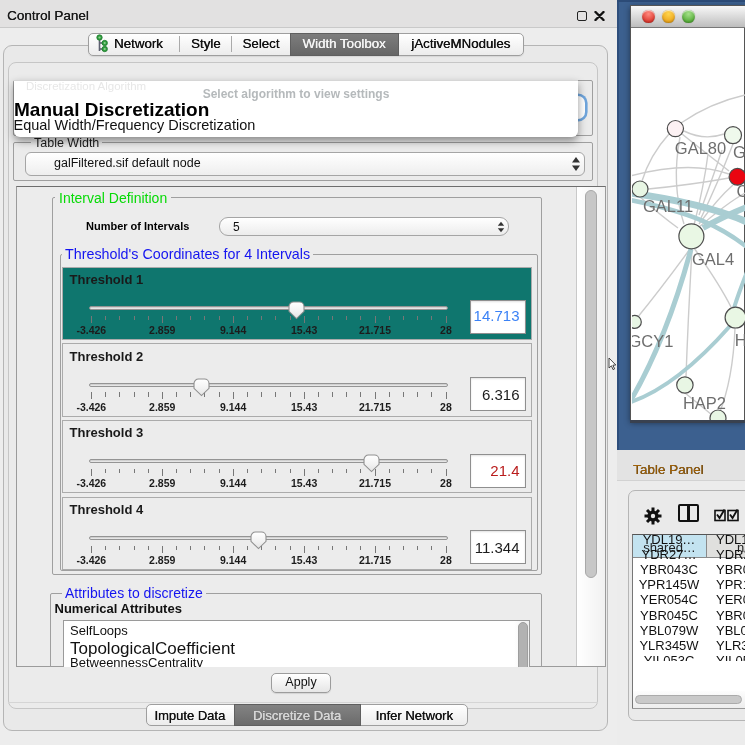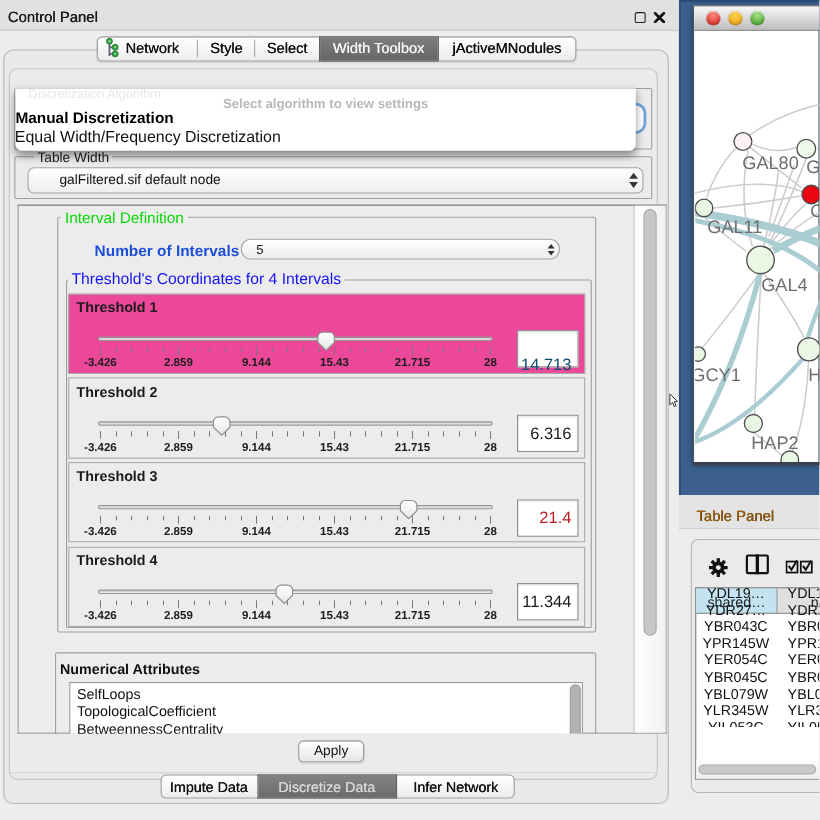--- a/index.html
+++ b/index.html
@@ -161,31 +161,31 @@
 <div class="abs" style="left:242.4px;top:36px;font-size:13.3px;color:#111;text-shadow:0.35px 0 0 #111">Select</div>
 <div class="abs" style="left:302.4px;top:36px;font-size:13.3px;color:#f4f4f4;text-shadow:0.35px 0 0 #f4f4f4">Width Toolbox</div>
 <div class="abs" style="left:411.2px;top:36px;font-size:13.3px;color:#111;text-shadow:0.35px 0 0 #111">jActiveMNodules</div>
 
 <div class="abs" style="left:16px;top:185.5px;width:590px;height:481.5px;border:1px solid #9b9b9b;border-top:1.5px solid #6e6e6e;background:#ececec"></div>
 <div class="abs" style="left:576px;top:187px;width:29px;height:478.5px;background:linear-gradient(90deg,#ffffff,#f1f1f1);border-left:1px solid #c9c9c9"></div>
 <div class="abs" style="left:585px;top:190px;width:11.5px;height:388px;background:#c7c7c7;border:1px solid #a8a8a8;border-radius:7px"></div>
 
 <div class="abs" style="left:51.5px;top:196.5px;width:490.2px;height:378.5px;border:1px solid #9f9f9f;border-radius:2px"></div>
 <div class="abs" style="left:55px;top:189.5px;background:#ececec;padding:0 4px;font-size:14px;color:#06da06">Interval Definition</div>
-<div class="abs" style="left:86px;top:219.5px;font-size:14px;font-weight:bold;color:#1d4ed8">Number of Intervals</div>
+<div class="abs" style="left:86px;top:219.5px;font-size:11px;font-weight:bold;color:#000000">Number of Intervals</div>
 <div class="abs" style="left:219px;top:217px;width:290px;height:19px;border:1px solid #a5a5a5;border-radius:9px;background:linear-gradient(#ffffff,#ececec)"></div>
 <div class="abs" style="left:233px;top:219.5px;font-size:12px;color:#111">5</div>
 <svg class="abs" style="left:497px;top:220.5px" width="8" height="12" viewBox="0 0 10 13">
     <path d="M5,0 L9,5 H1 Z" fill="#333"></path>
     <path d="M5,13 L1,8 H9 Z" fill="#333"></path>
   </svg>
 
 <div class="abs" style="left:60px;top:254px;width:477.5px;height:317px;border:1px solid #9f9f9f;border-radius:2px"></div>
 <div class="abs" style="left:62px;top:246px;background:#ececec;padding:0 3px;font-size:14.3px;color:#1414f0">Threshold's Coordinates for 4 Intervals</div>
-<div style="position:absolute;left:61.5px;top:266.5px;width:470.5px;height:73.6px;border:1px solid #ababab;background:#ec4899;box-sizing:border-box">
+<div style="position:absolute;left:61.5px;top:266.5px;width:470.5px;height:73.6px;border:1px solid #ababab;background:#0f766e;box-sizing:border-box">
     <div style="position:absolute;left:7px;top:4.5px;font-size:13px;font-weight:bold;color:#1a1a1a">Threshold 1</div>
     <div style="position:absolute;left:26.8px;top:38.5px;width:358.6px;height:4px;border:1px solid #949494;border-radius:3px;background:linear-gradient(#c6c6c6,#f0f0f0)"></div>
     <div style="position:absolute;left:28.8px;top:48px;width:355.6px;height:4.5px;background:repeating-linear-gradient(90deg,#777 0,#777 1px,transparent 1px,transparent 14.184px)"></div>
     <div style="position:absolute;left:28.8px;top:48px;width:355.6px;height:7px;background:repeating-linear-gradient(90deg,#777 0,#777 1px,transparent 1px,transparent 70.92px)"></div>
     <span style="position:absolute;left:28.8px;top:56.5px;transform:translateX(-50%);font-size:10.5px;font-weight:bold;color:#1c1c1c;white-space:nowrap">-3.426</span>
     <span style="position:absolute;left:99.7px;top:56.5px;transform:translateX(-50%);font-size:10.5px;font-weight:bold;color:#1c1c1c;white-space:nowrap">2.859</span>
     <span style="position:absolute;left:170.6px;top:56.5px;transform:translateX(-50%);font-size:10.5px;font-weight:bold;color:#1c1c1c;white-space:nowrap">9.144</span>
     <span style="position:absolute;left:241.6px;top:56.5px;transform:translateX(-50%);font-size:10.5px;font-weight:bold;color:#1c1c1c;white-space:nowrap">15.43</span>
     <span style="position:absolute;left:312.5px;top:56.5px;transform:translateX(-50%);font-size:10.5px;font-weight:bold;color:#1c1c1c;white-space:nowrap">21.715</span>
     <span style="position:absolute;left:383.4px;top:56.5px;transform:translateX(-50%);font-size:10.5px;font-weight:bold;color:#1c1c1c;white-space:nowrap">28</span>
@@ -194,21 +194,21 @@
         <linearGradient id="th2334" x1="0" y1="0" x2="0" y2="1">
           <stop offset="0" stop-color="#ffffff"></stop>
           <stop offset="0.55" stop-color="#f2f2f2"></stop>
           <stop offset="1" stop-color="#e4e4e4"></stop>
         </linearGradient>
       </defs>
 <path d="M1,5.5 a4.5,4.5 0 0 1 4.5,-4.5 h6 a4.5,4.5 0 0 1 4.5,4.5 v4.8 L8.5,17.6 L1,10.3 z" fill="url(#th2334)" stroke="#8f8f8f" stroke-width="1.1"></path>
     </svg>
   </div>
 <div style="position:absolute;left:470px;top:300.3px;width:56px;height:34px;border:1px solid #8f8f8f;background:#fff;box-sizing:border-box;box-shadow:inset 0 1px 2px rgba(0,0,0,0.12)">
-    <div style="position:absolute;right:5.5px;top:22px;font-size:15px;color:#0c4a6e">14.713</div>
+    <div style="position:absolute;right:5.5px;top:6px;font-size:15px;color:#3b82f6">14.713</div>
   </div>
 <div style="position:absolute;left:61.5px;top:343.2px;width:470.5px;height:73.6px;border:1px solid #ababab;background:#ececec;box-sizing:border-box">
     <div style="position:absolute;left:7px;top:4.5px;font-size:13px;font-weight:bold;color:#1a1a1a">Threshold 2</div>
     <div style="position:absolute;left:26.8px;top:38.5px;width:358.6px;height:4px;border:1px solid #949494;border-radius:3px;background:linear-gradient(#c6c6c6,#f0f0f0)"></div>
     <div style="position:absolute;left:28.8px;top:48px;width:355.6px;height:4.5px;background:repeating-linear-gradient(90deg,#777 0,#777 1px,transparent 1px,transparent 14.184px)"></div>
     <div style="position:absolute;left:28.8px;top:48px;width:355.6px;height:7px;background:repeating-linear-gradient(90deg,#777 0,#777 1px,transparent 1px,transparent 70.92px)"></div>
     <span style="position:absolute;left:28.8px;top:56.5px;transform:translateX(-50%);font-size:10.5px;font-weight:bold;color:#1c1c1c;white-space:nowrap">-3.426</span>
     <span style="position:absolute;left:99.7px;top:56.5px;transform:translateX(-50%);font-size:10.5px;font-weight:bold;color:#1c1c1c;white-space:nowrap">2.859</span>
     <span style="position:absolute;left:170.6px;top:56.5px;transform:translateX(-50%);font-size:10.5px;font-weight:bold;color:#1c1c1c;white-space:nowrap">9.144</span>
     <span style="position:absolute;left:241.6px;top:56.5px;transform:translateX(-50%);font-size:10.5px;font-weight:bold;color:#1c1c1c;white-space:nowrap">15.43</span>
@@ -274,24 +274,25 @@
       </defs>
 <path d="M1,5.5 a4.5,4.5 0 0 1 4.5,-4.5 h6 a4.5,4.5 0 0 1 4.5,4.5 v4.8 L8.5,17.6 L1,10.3 z" fill="url(#th1954)" stroke="#8f8f8f" stroke-width="1.1"></path>
     </svg>
   </div>
 <div style="position:absolute;left:470px;top:530.4px;width:56px;height:34px;border:1px solid #8f8f8f;background:#fff;box-sizing:border-box;box-shadow:inset 0 1px 2px rgba(0,0,0,0.12)">
     <div style="position:absolute;right:5.5px;top:7.5px;font-size:15px;color:#1c1c1c">11.344</div>
   </div>
 
 <div class="abs" style="left:16px;top:580px;width:580px;height:86.5px;overflow:hidden">
   <div class="abs" style="left:33.5px;top:12.5px;width:492px;height:100px;border:1px solid #9f9f9f;border-radius:2px"></div>
+  <div class="abs" style="left:46px;top:4.5px;background:#ececec;padding:0 3px;font-size:14px;color:#1414f0">Attributes to discretize</div>
   <div class="abs" style="left:38.5px;top:20.5px;font-size:13px;font-weight:bold;color:#111">Numerical Attributes</div>
   <div class="abs" style="left:46.5px;top:40px;width:467.5px;height:60px;border:1px solid #9a9a9a;background:#fff"></div>
   <div class="abs" style="left:54px;top:43px;font-size:13px;color:#111">SelfLoops</div>
-  <div class="abs" style="left:54px;top:59px;font-size:13px;color:#111">TopologicalCoefficient</div>
+  <div class="abs" style="left:54px;top:59px;font-size:17px;color:#111">TopologicalCoefficient</div>
   <div class="abs" style="left:54px;top:75px;font-size:13px;color:#111">BetweennessCentrality</div>
   <div class="abs" style="left:498px;top:41px;width:15px;height:58px;background:linear-gradient(90deg,#fff,#f0f0f0)"></div>
   <div class="abs" style="left:501.5px;top:42px;width:10px;height:70px;background:#b2b2b2;border:1px solid #9e9e9e;border-radius:6px"></div>
 </div>
 
 <div class="abs" style="left:271px;top:672.5px;width:60px;height:20.5px;border:1px solid #9c9c9c;border-radius:5px;background:linear-gradient(#ffffff,#e6e6e6);box-shadow:0 1px 1px rgba(0,0,0,.1)"></div>
 <div class="abs" style="left:271px;top:675px;width:60px;text-align:center;font-size:12.5px;color:#111">Apply</div>
 <div class="abs" style="left:8px;top:701.5px;width:589.5px;height:1px;background:#d5d5d5"></div>
 
 <div class="abs" style="left:146px;top:703.7px;width:322px;height:22.8px;border:1px solid #9e9e9e;border-radius:5px;background:linear-gradient(#ffffff,#ececec)"></div>
@@ -308,17 +309,17 @@
 <div class="abs" style="left:25px;top:152px;width:560px;height:24px;border:1px solid #a5a5a5;border-radius:6px;background:linear-gradient(#ffffff,#eeeeee)"></div>
 <div class="abs" style="left:54px;top:156px;font-size:12.5px;color:#111">galFiltered.sif default node</div>
 <svg class="abs" style="left:571px;top:157px" width="10" height="14" viewBox="0 0 10 14">
     <path d="M5,0 L9,5.5 H1 Z" fill="#333"></path>
     <path d="M5,14 L1,8.5 H9 Z" fill="#333"></path>
   </svg>
 
 <div class="abs" style="left:14px;top:80px;width:564px;height:56.5px;background:#fff;border-radius:0 0 6px 6px;border-top:1px solid #d6d6d6;box-shadow:0 4px 8px rgba(0,0,0,.42)"></div>
 <div class="abs" style="left:26px;top:79.5px;font-size:11.5px;color:#e7e7e7">Discretization Algorithm</div>
 <div class="abs" style="left:14px;top:86.5px;width:564px;text-align:center;font-size:12px;font-weight:bold;color:#b5b9bb">Select algorithm to view settings</div>
-<div class="abs" style="left:14px;top:99px;font-size:14px;font-weight:bold;color:#000">Manual Discretization</div>
+<div class="abs" style="left:14px;top:99px;font-size:19px;font-weight:bold;color:#000">Manual Discretization</div>
 <div class="abs" style="left:13.5px;top:116.5px;font-size:14.5px;color:#111">Equal Width/Frequency Discretization</div>
 
 <svg style="position:absolute;left:608px;top:358px" width="9" height="14" viewBox="0 0 9 14">
 <path d="M1,0 L1,10 L3.4,7.8 L5,11.6 L6.6,10.9 L4.9,7.2 L7.8,7 Z" fill="#fff" stroke="#333" stroke-width="0.9"></path>
   </svg>
 </body></html>

